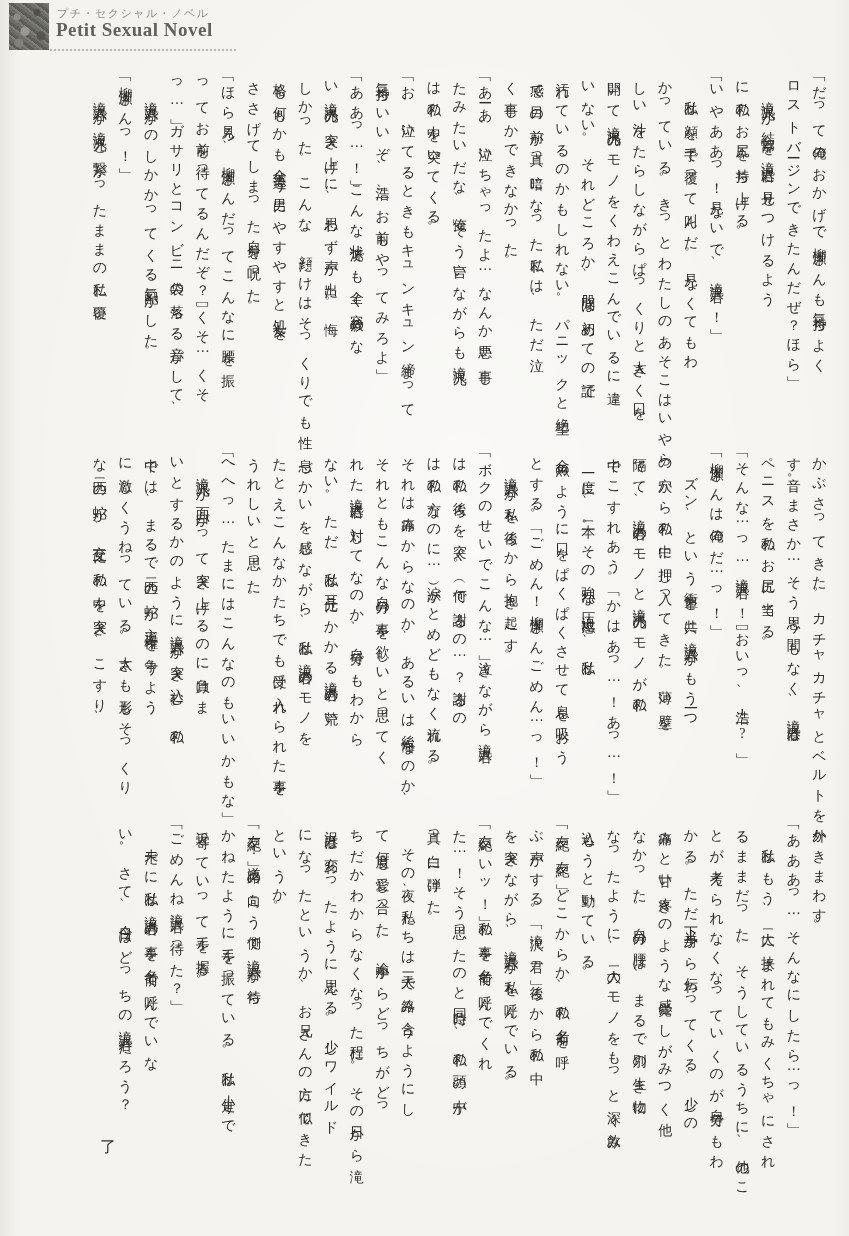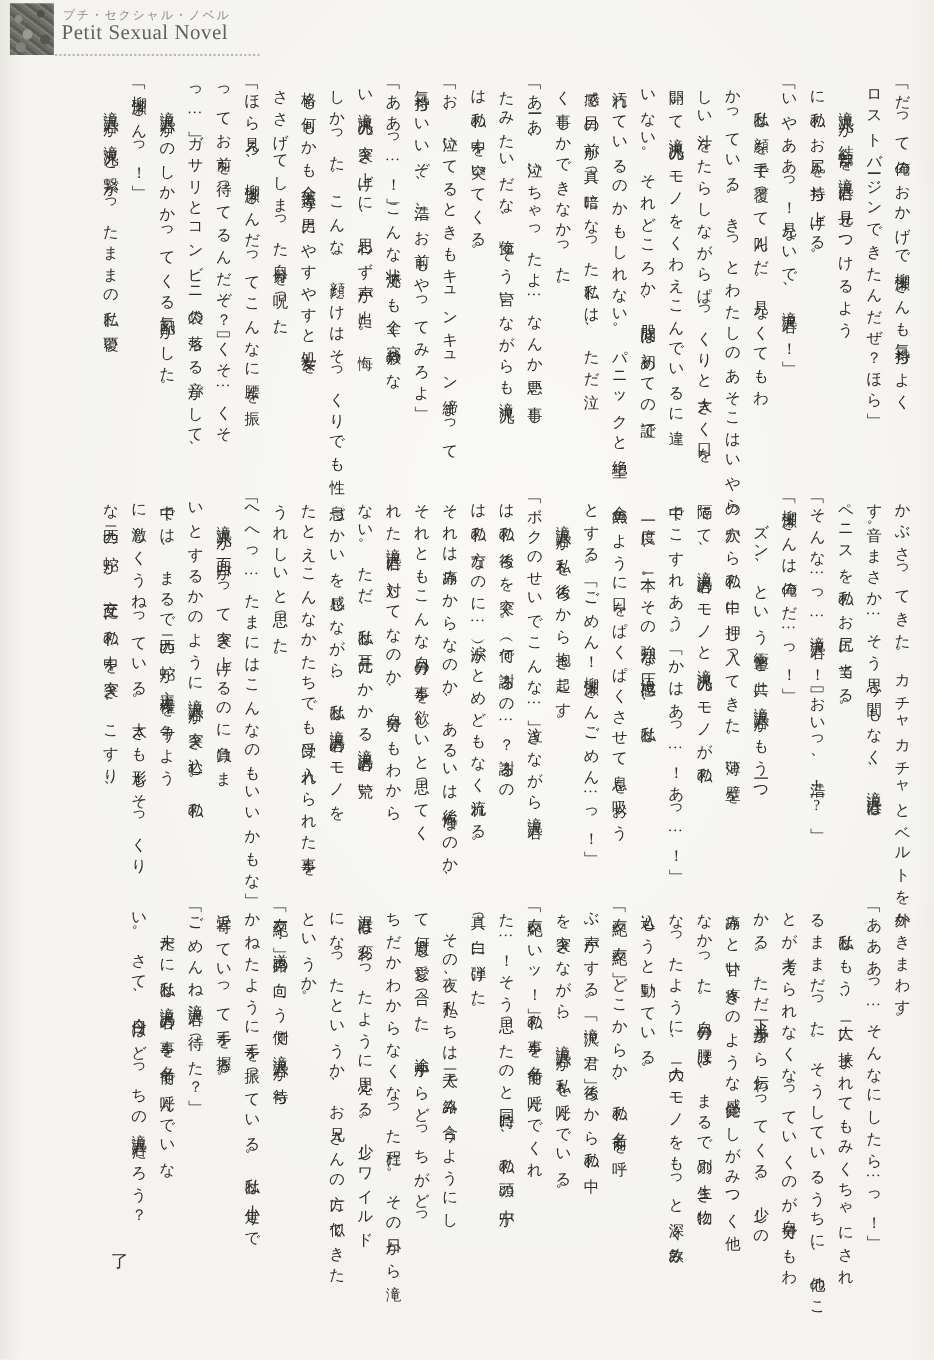--- a/index.html
+++ b/index.html
@@ -27,21 +27,21 @@
       repeating-linear-gradient(37deg, #6e6e68 0 3px, #7d7d76 3px 5px, #5d5d57 5px 8px);
   }
   .hdr-jp{
     position:absolute;left:57px;top:6px;
     font-size:11px;letter-spacing:1.5px;color:#8b8b85;
     font-family:"Liberation Sans","DejaVu Sans",sans-serif;
     white-space:nowrap;
   }
   .hdr-en{
     position:absolute;left:56px;top:19px;
-    font-size:19px;font-weight:normal;color:#62625c;
+    font-size:19px;font-weight:bold;color:#62625c;
     letter-spacing:.5px;white-space:nowrap;
   }
   .hdr-rule{
     position:absolute;left:50px;top:49px;width:186px;height:0;
     border-bottom:2px dotted #b9b8b2;
   }
   
   .band{
     position:absolute;right:17px;width:746px;height:372px;
     writing-mode:vertical-rl;text-orientation:upright;

